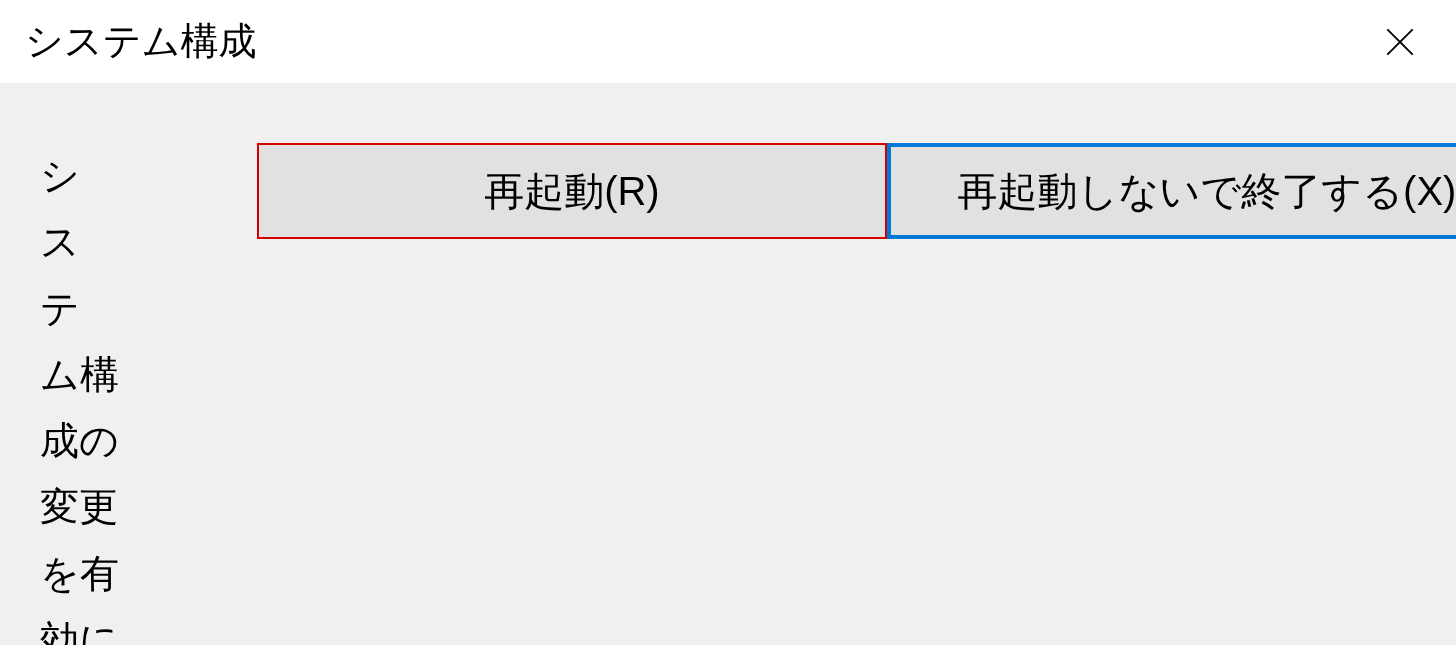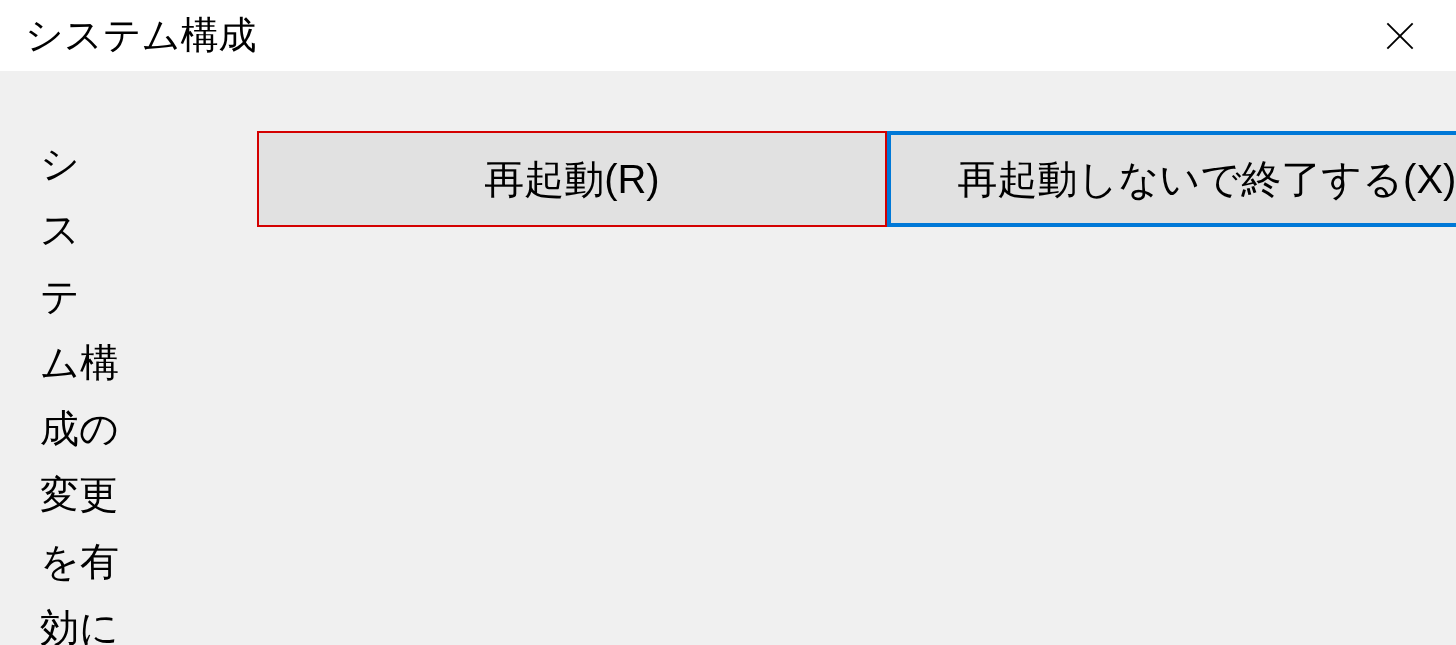--- a/index.html
+++ b/index.html
@@ -19,21 +19,21 @@
       height: 100%;
       display: flex;
       flex-direction: column;
     }
     .titlebar {
       background: #ffffff;
       height: 108px;
       display: flex;
       align-items: center;
       justify-content: space-between;
-      padding: 10px 25px;
+      padding: 16px 25px;
     }
     .title {
       font-size: 38px;
       color: #000000;
     }
     .close-icon {
       width: 42px;
       height: 42px;
       display: flex;
       align-items: center;

